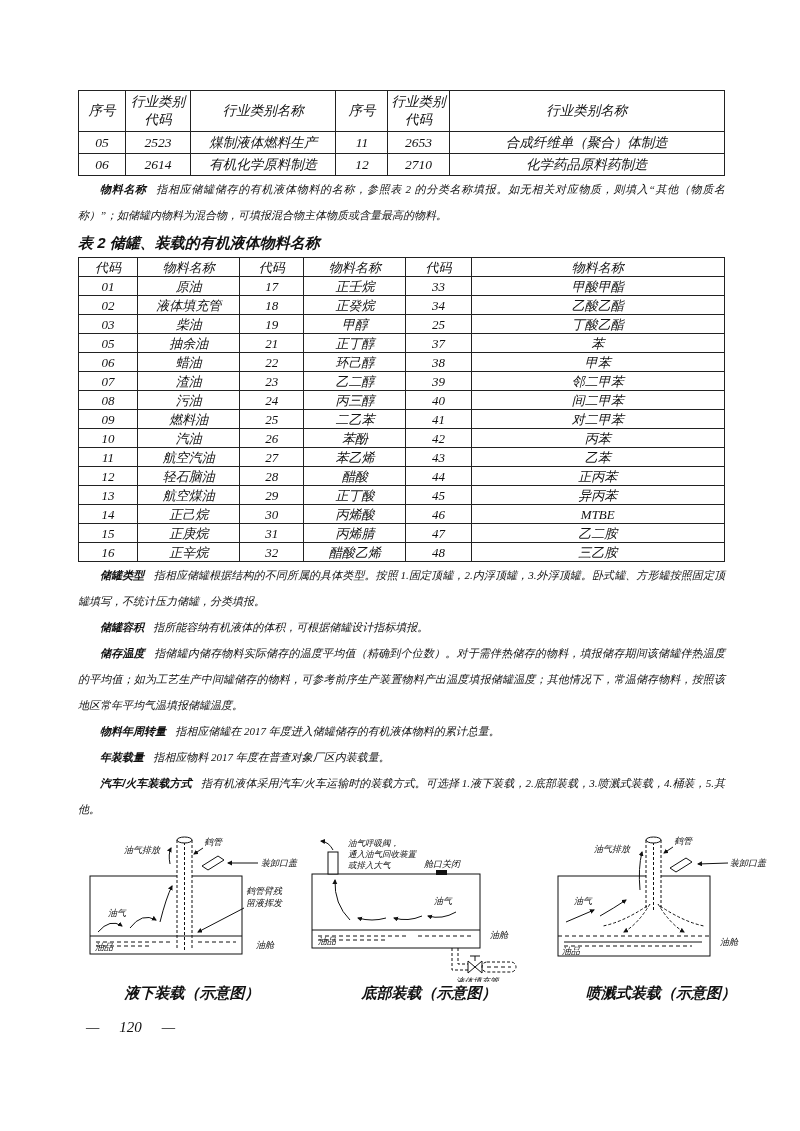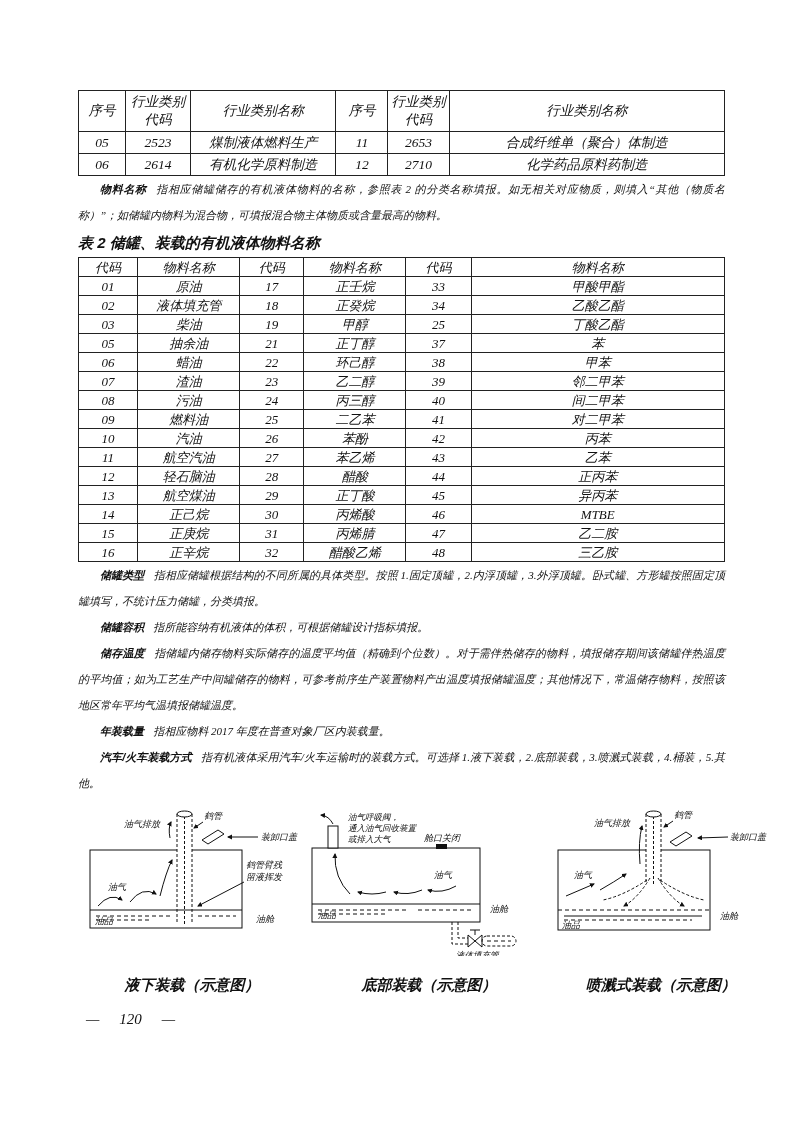--- a/index.html
+++ b/index.html
@@ -24,21 +24,21 @@
   .p-gap { }
 
   .t2-title {
     text-align:left; font-weight:bold; font-size:15px; margin:6px 0 4px;
     font-family:"Liberation Sans","DejaVu Sans",sans-serif;
   }
 
   .diagrams { display:flex; justify-content:space-between; margin-top:10px; }
   .diagram-col { display:flex; flex-direction:column; align-items:center; }
   .caption {
-    text-align:left; font-weight:bold; font-size:15px; margin-top:20px;
+    text-align:left; font-weight:bold; font-size:15px; margin-top:2px;
     font-family:"Liberation Sans","DejaVu Sans",sans-serif;
   }
   svg { display:block; }
   svg text { font-size:9px; fill:#111; font-family:"Liberation Sans","DejaVu Sans",sans-serif; }
   svg path, svg line, svg rect, svg ellipse { stroke:#111; fill:none; stroke-width:1; }
   svg .fillw { fill:#fff; }
   svg .fillb { fill:#111; stroke:none; }
   svg .dash { stroke-dasharray:3,2; }
   svg .dashf { stroke-dasharray:4,3; }
   svg .small { font-size:8.5px; }
@@ -237,20 +237,21 @@
             <td>48</td>
             <td>三乙胺</td>
           </tr>
         </tbody>
     </table>
 
     <div class="p-gap">
       <p class="def"><span class="term">储罐类型</span><span>指相应储罐根据结构的不同所属的具体类型。按照 1.固定顶罐，2.内浮顶罐，3.外浮顶罐。卧式罐、方形罐按照固定顶罐填写，不统计压力储罐，分类填报。</span></p>
       <p class="def"><span class="term">储罐容积</span><span>指所能容纳有机液体的体积，可根据储罐设计指标填报。</span></p>
       <p class="def"><span class="term">储存温度</span><span>指储罐内储存物料实际储存的温度平均值（精确到个位数）。对于需伴热储存的物料，填报储存期间该储罐伴热温度的平均值；如为工艺生产中间罐储存的物料，可参考前序生产装置物料产出温度填报储罐温度；其他情况下，常温储存物料，按照该地区常年平均气温填报储罐温度。</span></p>
+      <p class="def"><span class="term">物料年周转量</span><span>指相应储罐在 2017 年度进入储罐储存的有机液体物料的累计总量。</span></p>
       <p class="def"><span class="term">年装载量</span><span>指相应物料 2017 年度在普查对象厂区内装载量。</span></p>
       <p class="def"><span class="term">汽车/火车装载方式</span><span>指有机液体采用汽车/火车运输时的装载方式。可选择 1.液下装载，2.底部装载，3.喷溅式装载，4.桶装，5.其他。</span></p>
     </div>
 
     <div class="diagrams">
 
       <div class="diagram-col">
         <svg width="228" height="150" viewBox="0 0 228 150">
           <defs>
             <marker id="a1" markerWidth="6" markerHeight="6" refX="4" refY="2.5" orient="auto">

